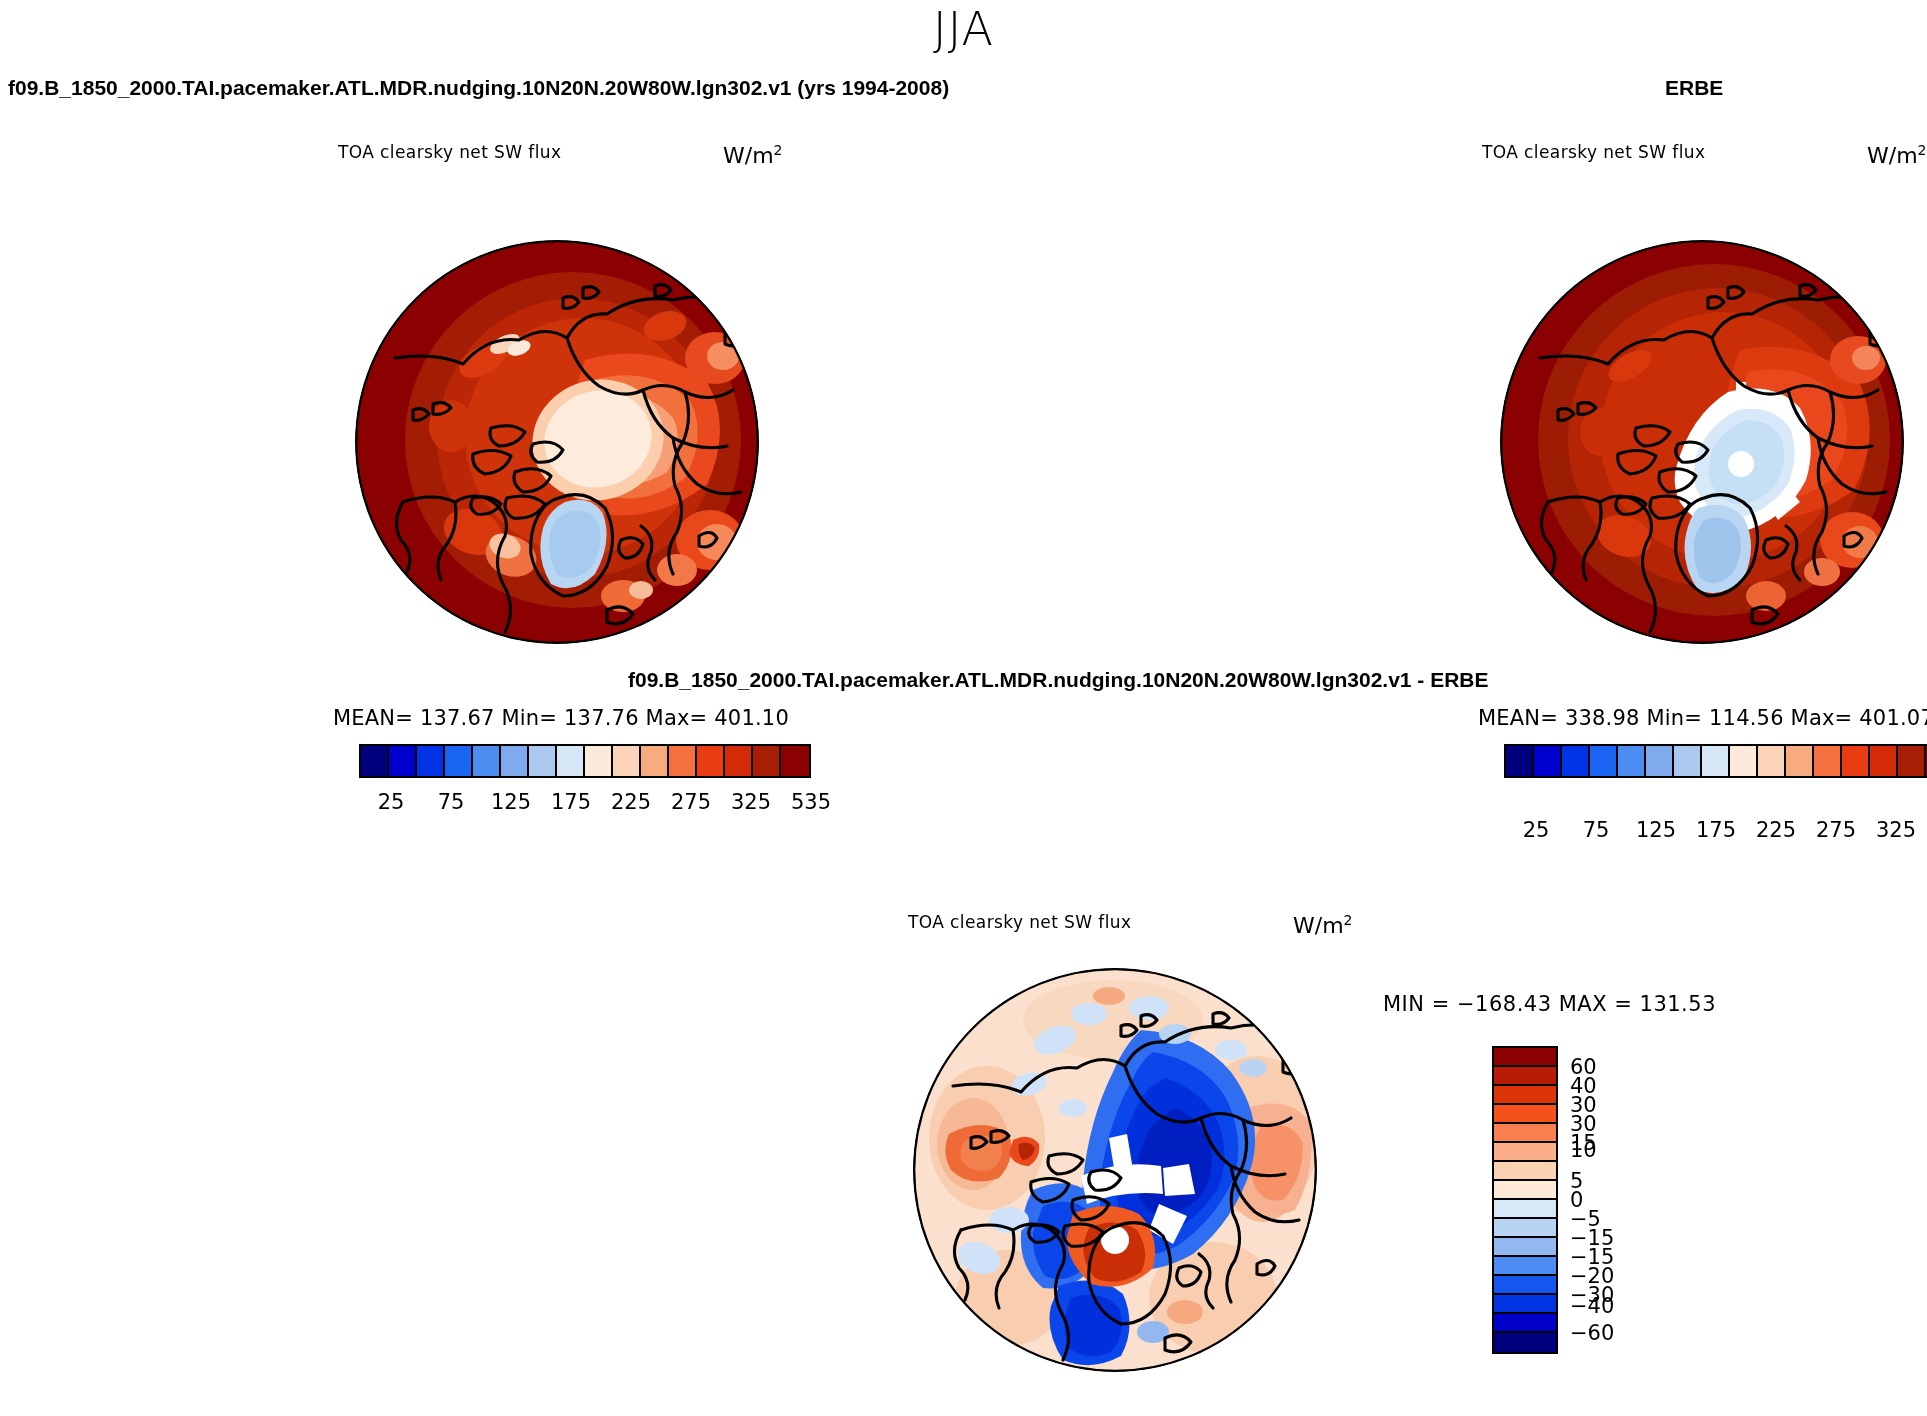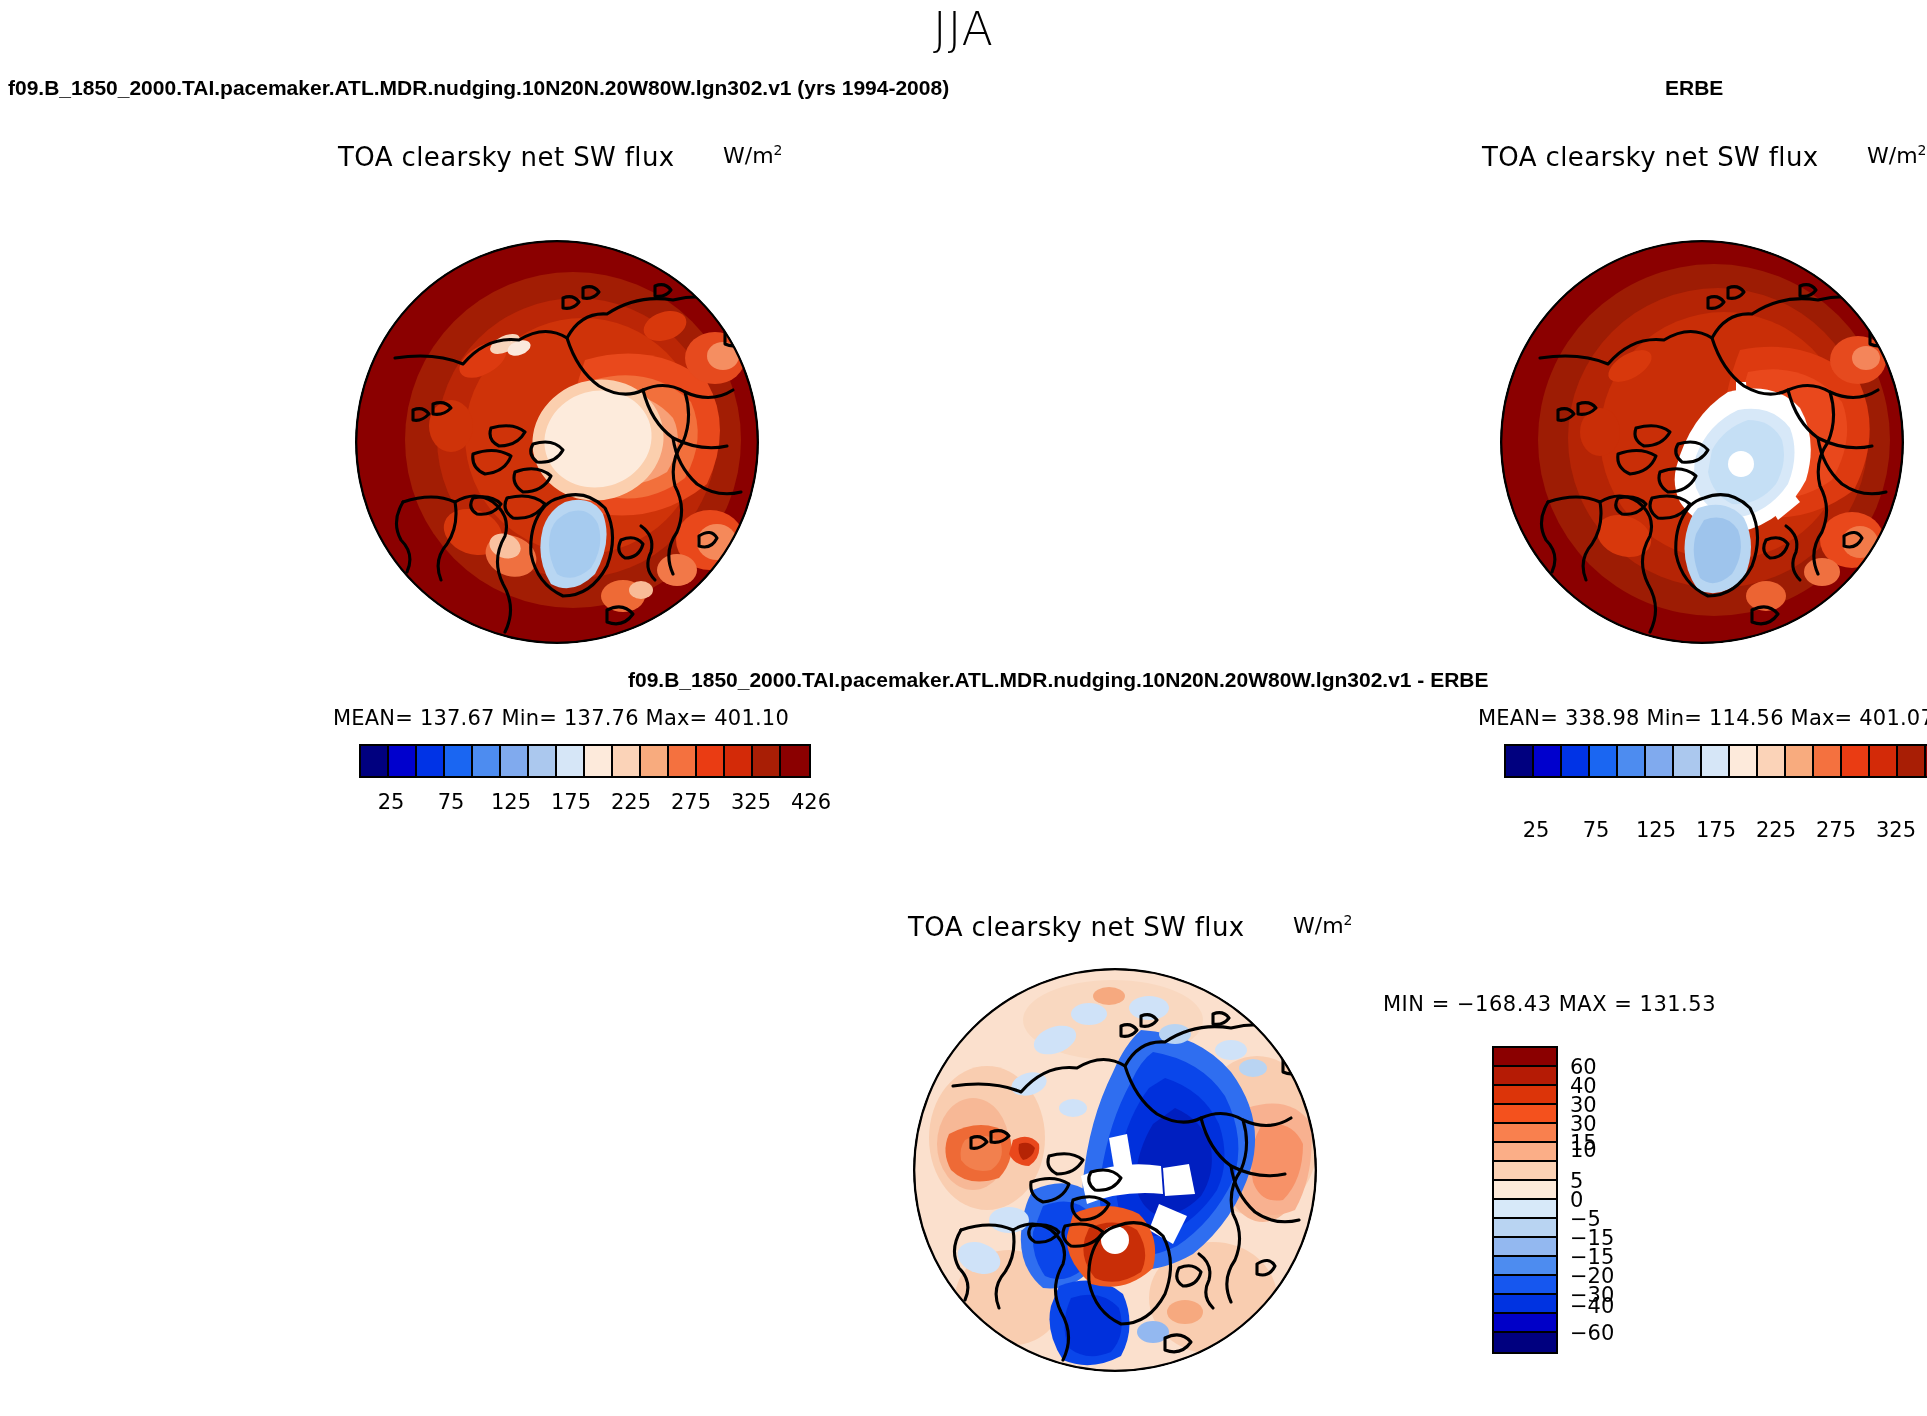--- a/index.html
+++ b/index.html
@@ -32,21 +32,21 @@
     font-size: 21px;
     font-weight: bold;
     white-space: nowrap;
   }
   #left-panel-title  { left: 8px;    top: 76px; }
   #right-panel-title { left: 1665px; top: 76px; }
   #diff-panel-title  { left: 628px;  top: 668px; }
 
   .subtitle-row {
     font-family: "DejaVu Sans", sans-serif;
-    font-size: 26px;
+    font-size: 17px;
     font-weight: 400;
     white-space: nowrap;
     letter-spacing: 0.4px;
   }
   .units { font-size: 22px; }
   .units sup { font-size: 14px; }
 
   
   .map-wrap { overflow: visible; }
   .globe {
@@ -254,21 +254,21 @@
     <div class="cell" style="background: rgb(139, 0, 0);"></div>
   </div>
 <div class="abs cbar-h-labels" id="cbar-model-labels" style="left:359px; top:782px; width:484px;">
     <span style="left: 32px;">25</span>
     <span style="left: 92px;">75</span>
     <span style="left: 152px;">125</span>
     <span style="left: 212px;">175</span>
     <span style="left: 272px;">225</span>
     <span style="left: 332px;">275</span>
     <span style="left: 392px;">325</span>
-    <span style="left: 452px;">426</span>
+    <span style="left: 452px;">535</span>
   </div>
 
 <div class="abs panel-title" id="right-panel-title">ERBE</div>
 
 <div class="abs subtitle-row" style="left:1482px; top:142px;">TOA clearsky net SW flux</div>
 
 <div class="abs units" style="left:1867px; top:142px;"><span>W/m</span><sup>2</sup></div>
 
 <div class="abs map-wrap" style="left:1500px; top:240px;">
   <div class="globe" style="width:404px;height:404px;">

